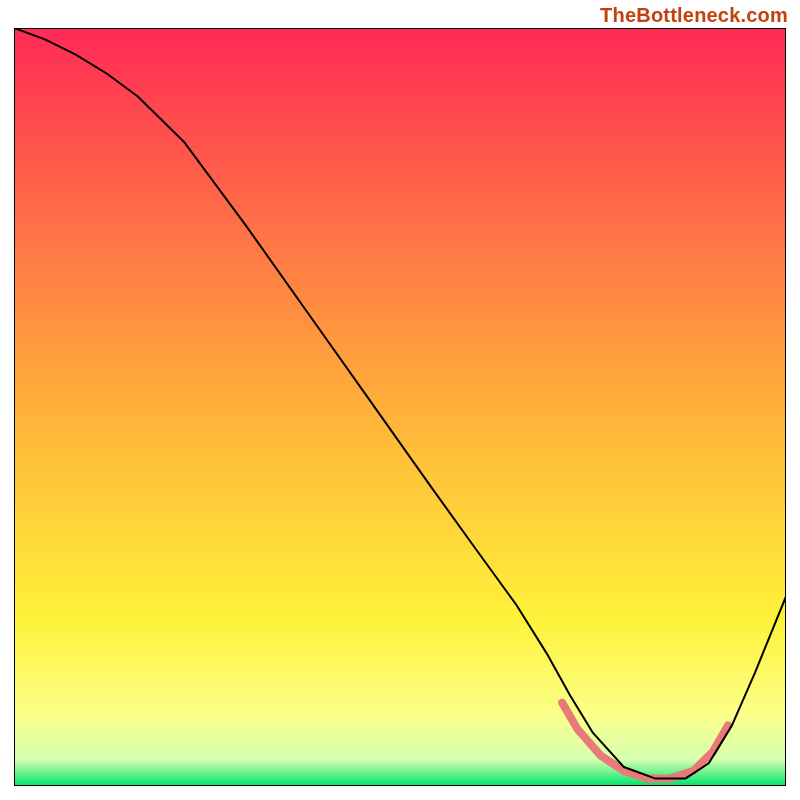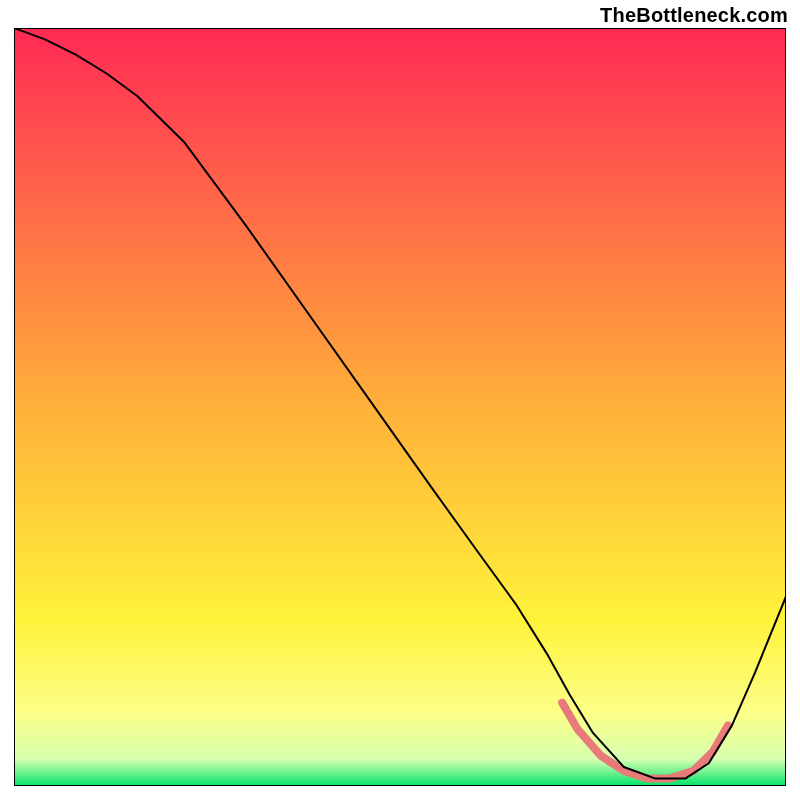--- a/index.html
+++ b/index.html
@@ -15,21 +15,21 @@
     position: relative;
     width: 800px;
     height: 800px;
   }
   .attribution {
     position: absolute;
     top: 4px;
     right: 12px;
     font-size: 20px;
     font-weight: 600;
-    color: #000000;
+    color: #c2410c;
     letter-spacing: 0.2px;
   }
   .plot {
     position: absolute;
     left: 14px;
     top: 28px;
     width: 772px;
     height: 758px;
   }
   .plot svg {

